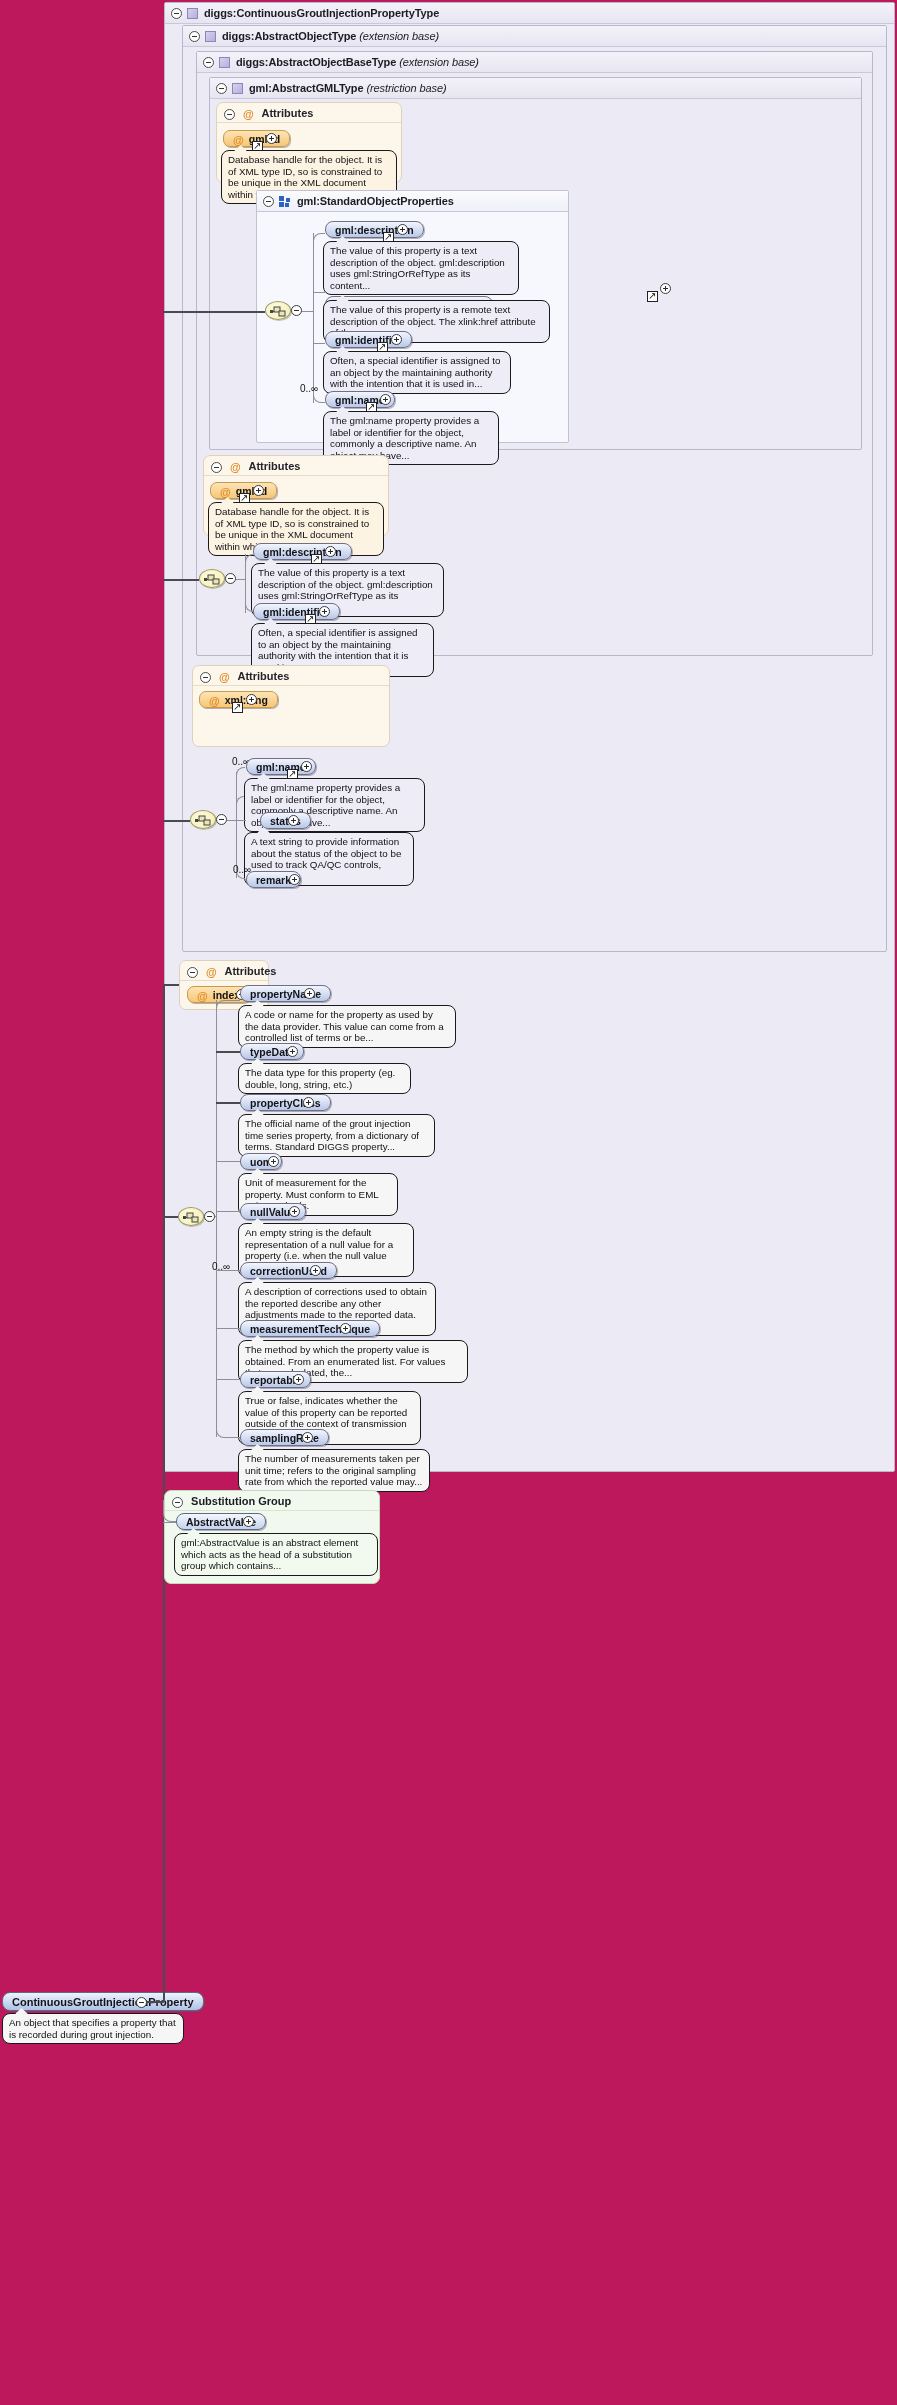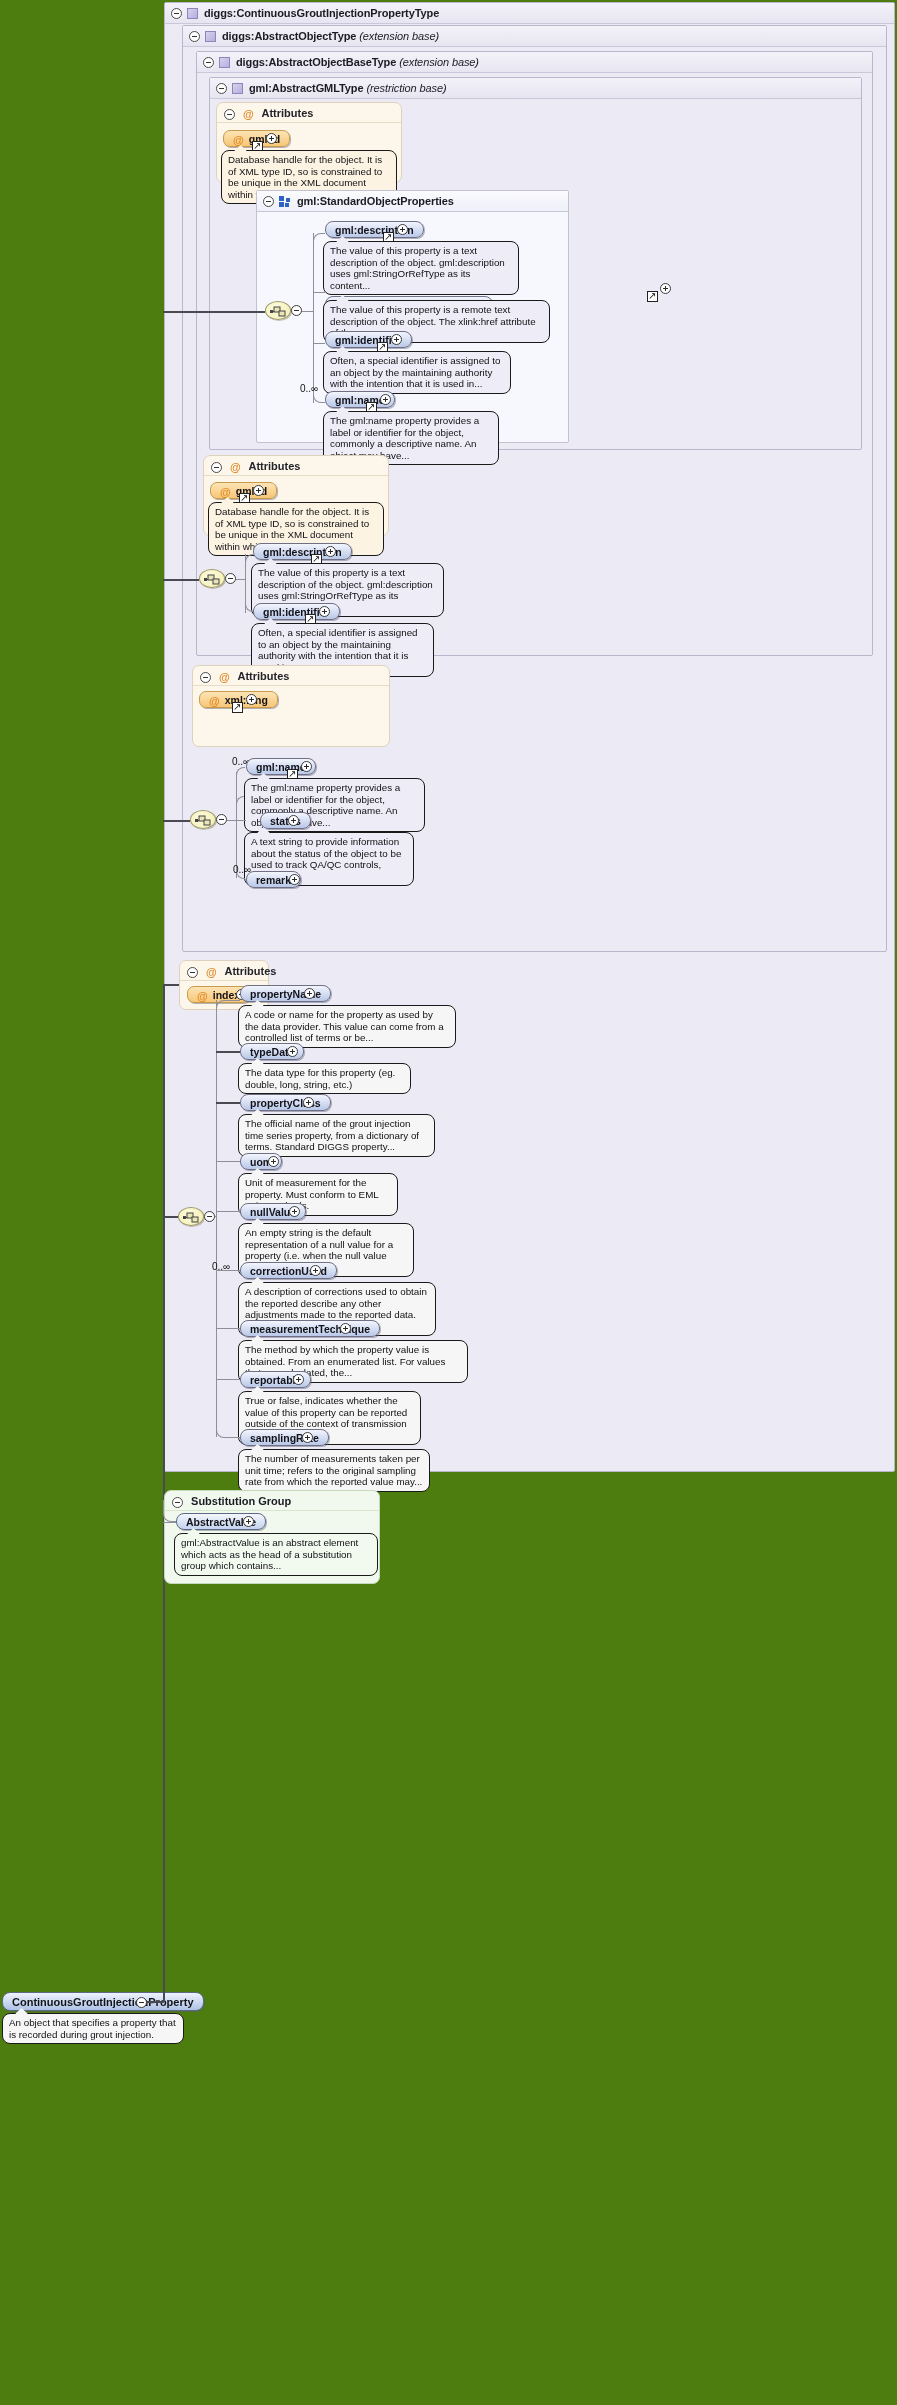--- a/index.html
+++ b/index.html
@@ -5,21 +5,21 @@
   * { box-sizing: border-box; }
   html, body {
     margin: 0; padding: 0;
     background: #ffffff;
     font-family: "Liberation Sans", sans-serif;
   }
   #canvas {
     position: relative;
     width: 897px;
     height: 2405px;
-    background: #4d7c0f;
+    background: #be185d;
     overflow: hidden;
   }
 
   
   .frame {
     position: absolute;
     border: 1px solid #b9b7cb;
     background: #ebeaf3;
     border-radius: 2px;
   }

